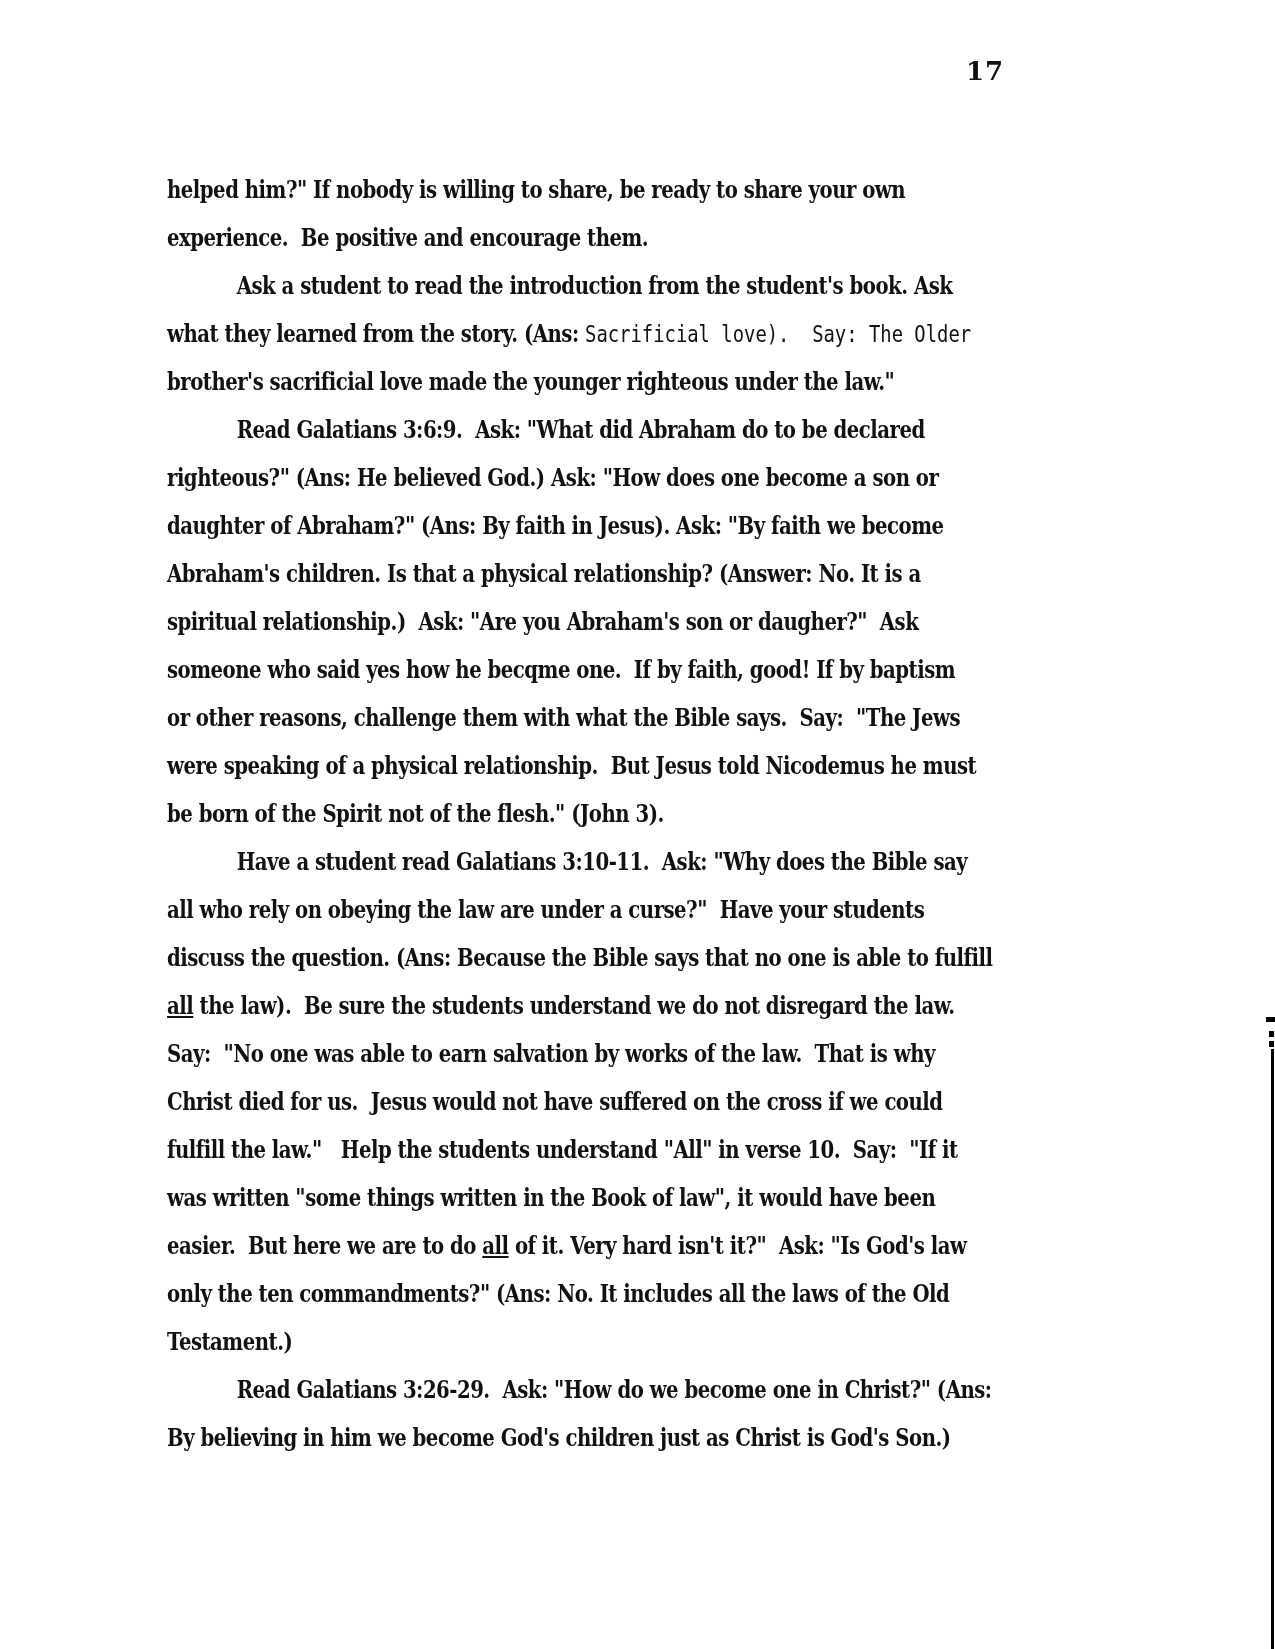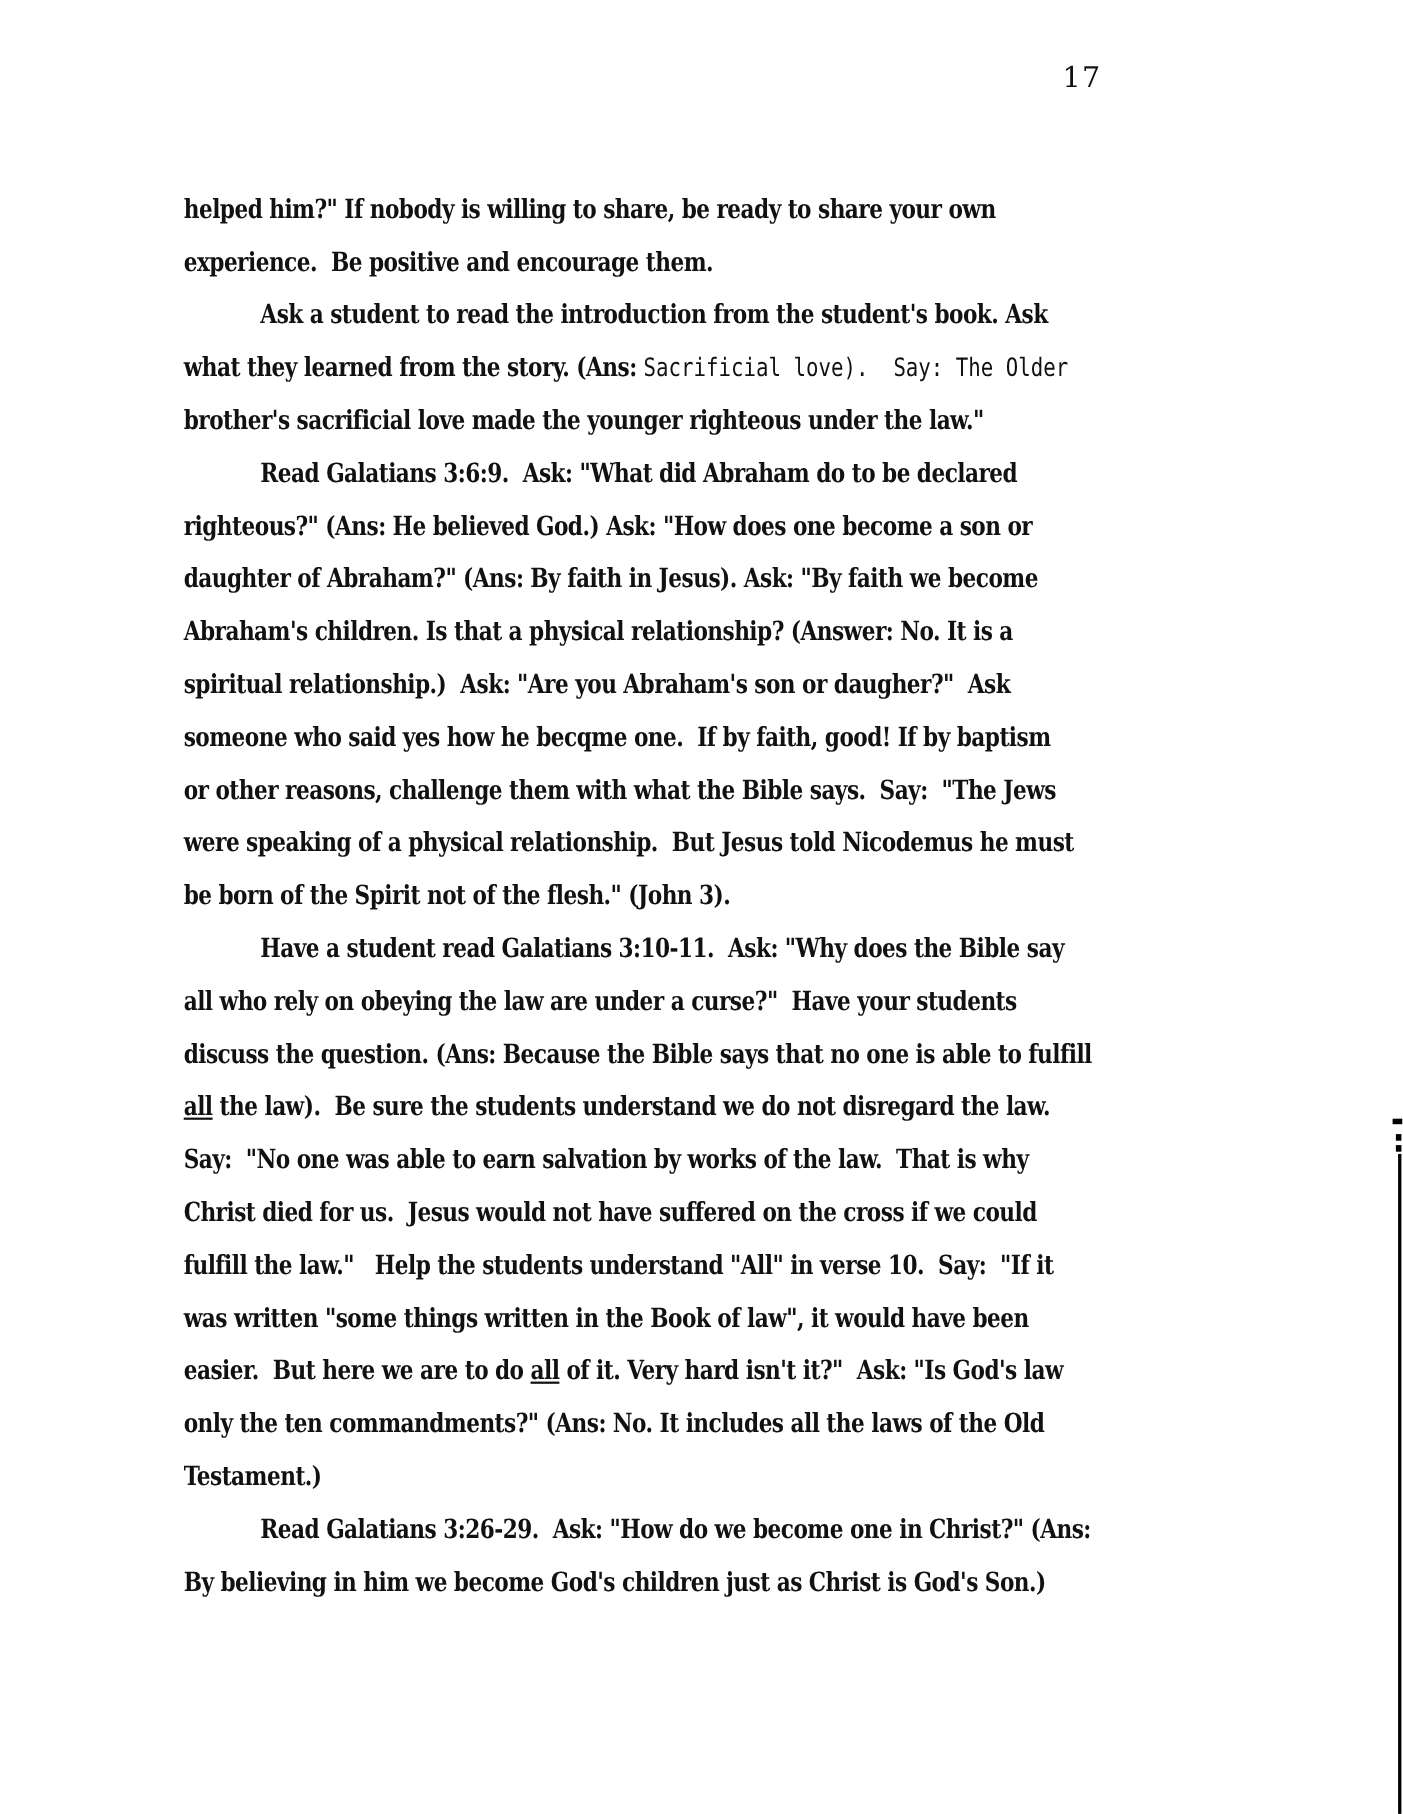--- a/index.html
+++ b/index.html
@@ -13,21 +13,21 @@
     height: 1649px;
     overflow: hidden;
     font-family: "DejaVu Serif", serif;
     color: #111111;
   }
   .page-number {
     position: absolute;
     top: 56px;
     left: 966px;
     font-size: 26px;
-    font-weight: 400;
+    font-weight: 700;
     letter-spacing: 1px;
   }
   .text-block {
     position: absolute;
     top: 166px;
     left: 167px;
     width: 1060px;
     transform: scaleX(0.82);
     transform-origin: left top;
   }

